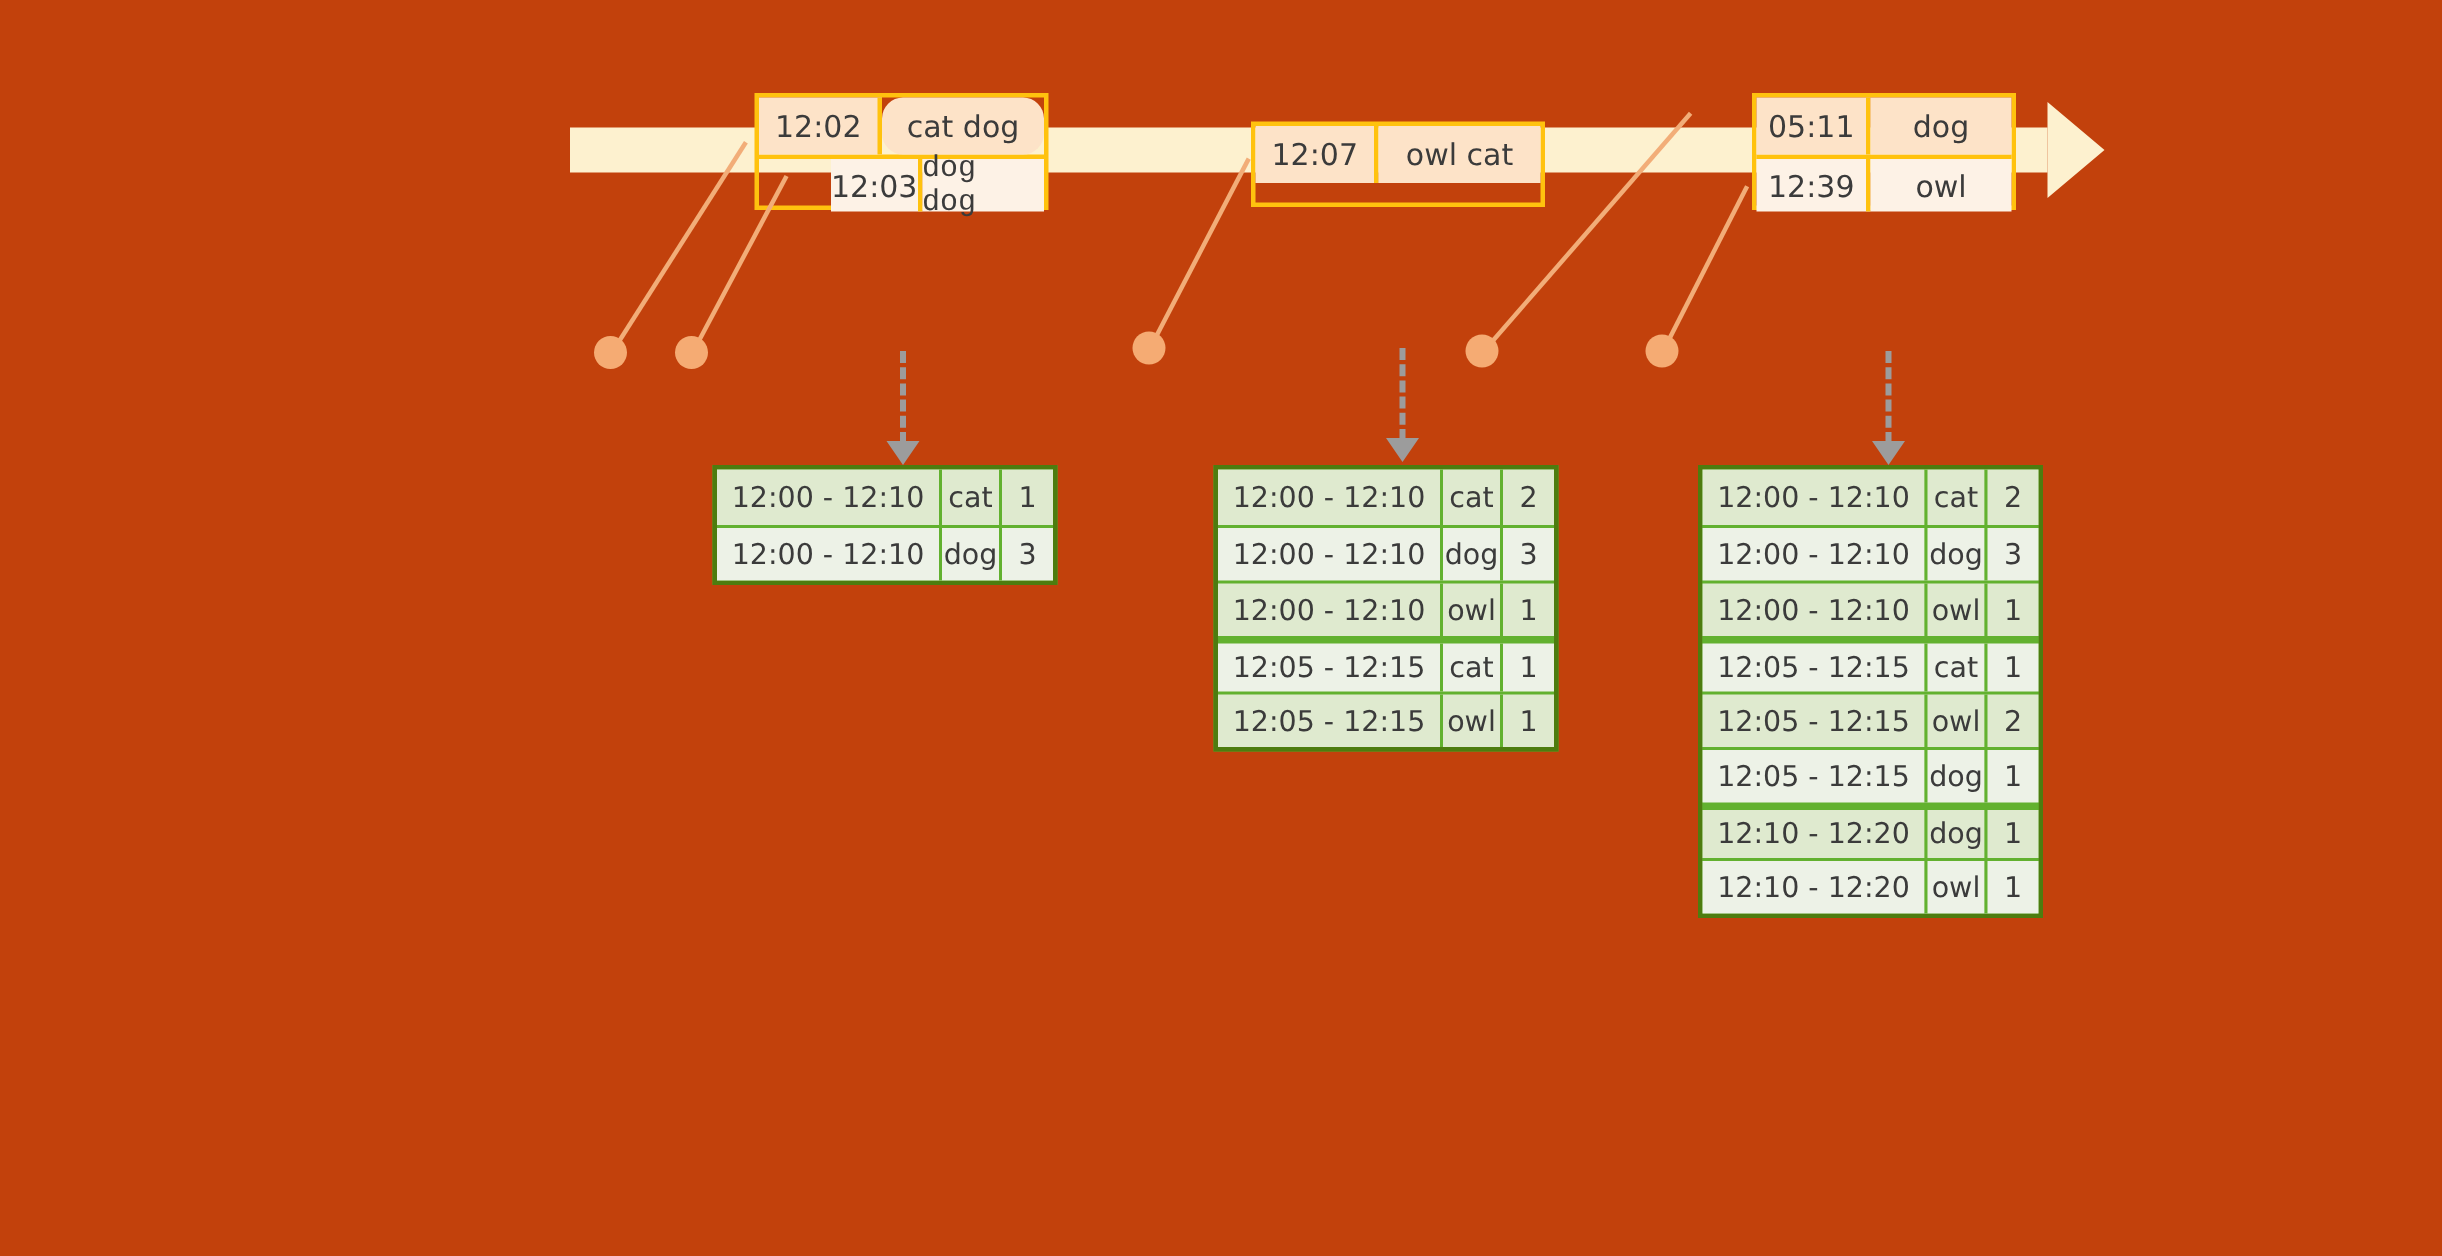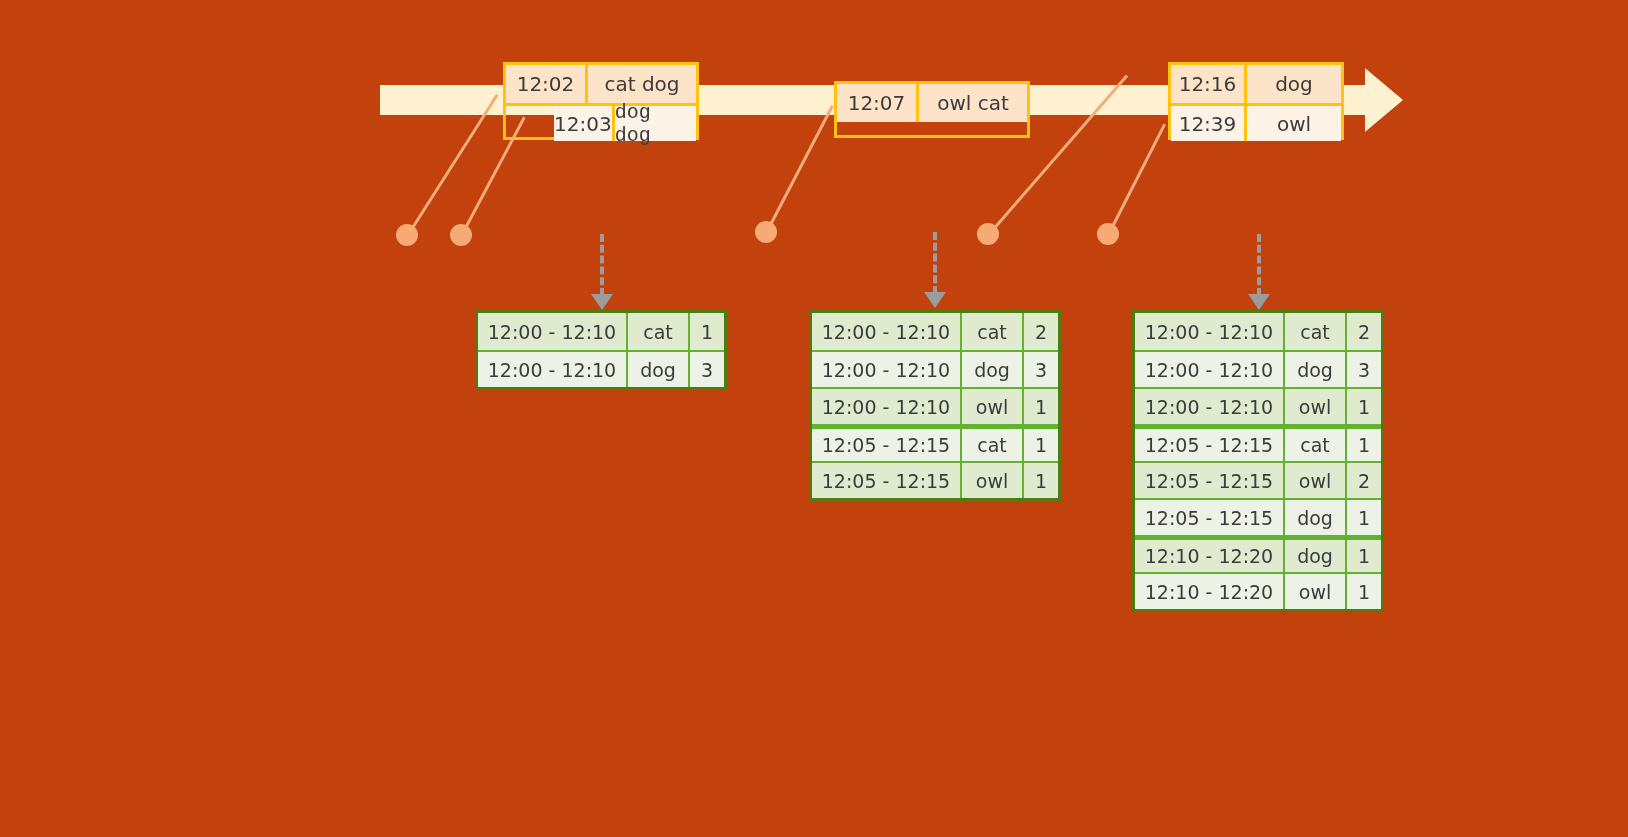--- a/index.html
+++ b/index.html
@@ -34,52 +34,52 @@
   .rtable{position:absolute;border:3px solid #4d7c0f;box-sizing:border-box;background:#62b12f;}
   .rrow{display:flex;height:37px;box-sizing:border-box;}
   .rrow + .rrow{border-top:2px solid #62b12f;}
   .rcell{display:flex;align-items:center;justify-content:center;font-size:19px;
          color:#3b3b3b;box-sizing:border-box;}
   .rcell + .rcell{border-left:2px solid #62b12f;}
   .rrow.sh .rcell{background:#dfeacf;}
   .rrow.lt .rcell{background:#edf2e7;}
   .rrow.grp{border-top:5px solid #62b12f;}
   .c-win{width:148px;}
-  .c-word{width:62px;}
+  .c-word{width:40px;}
   .c-cnt{width:36px;}
 </style>
 </head>
 <body>
 
 <div id="stage">
 
   <div class="tl-bar" style="left:380px;top:85px;width:985px;height:30px;"></div>
   <div class="tl-head" style="left:1365px;top:68px;"></div>
 
   <div class="evt" style="left:503px;top:62px;width:196px;height:78px;">
     <div class="evt-row r-a">
       <div class="evt-cell evt-time c-t1" style="width:82px;">12:02</div>
-      <div class="evt-cell" style="width:108px;">cat dog</div>
+      <div class="evt-cell" style="width:108px;border-radius:14px;">cat dog</div>
     </div>
     <div class="evt-row r-b">
       <div class="evt-cell evt-time" style="width:82px;margin-left:48px;">12:03</div>
       <div class="evt-cell" style="width:130px;font-family:Liberation Mono, monospace;">dog dog</div>
     </div>
   </div>
 
   <div class="evt" style="left:834px;top:81px;width:196px;height:57px;">
     <div class="evt-row r-a">
       <div class="evt-cell evt-time" style="width:82px;">12:07</div>
       <div class="evt-cell" style="width:108px;text-align:right;">owl cat</div>
     </div>
   </div>
 
   <div class="evt" style="left:1168px;top:62px;width:176px;height:78px;">
     <div class="evt-row r-a">
-      <div class="evt-cell evt-time" style="width:76px;">12:16</div>
+      <div class="evt-cell evt-time" style="width:76px;">05:11</div>
       <div class="evt-cell" style="width:94px;">dog</div>
     </div>
     <div class="evt-row r-b">
       <div class="evt-cell evt-time" style="width:76px;">12:39</div>
       <div class="evt-cell" style="width:94px;">owl</div>
     </div>
   </div>
 
   <div class="conn" style="left:407px;top:235px;width:168px;transform:rotate(-57.5deg);"></div>
   <div class="conn" style="left:461px;top:235px;width:135px;transform:rotate(-62deg);"></div>

